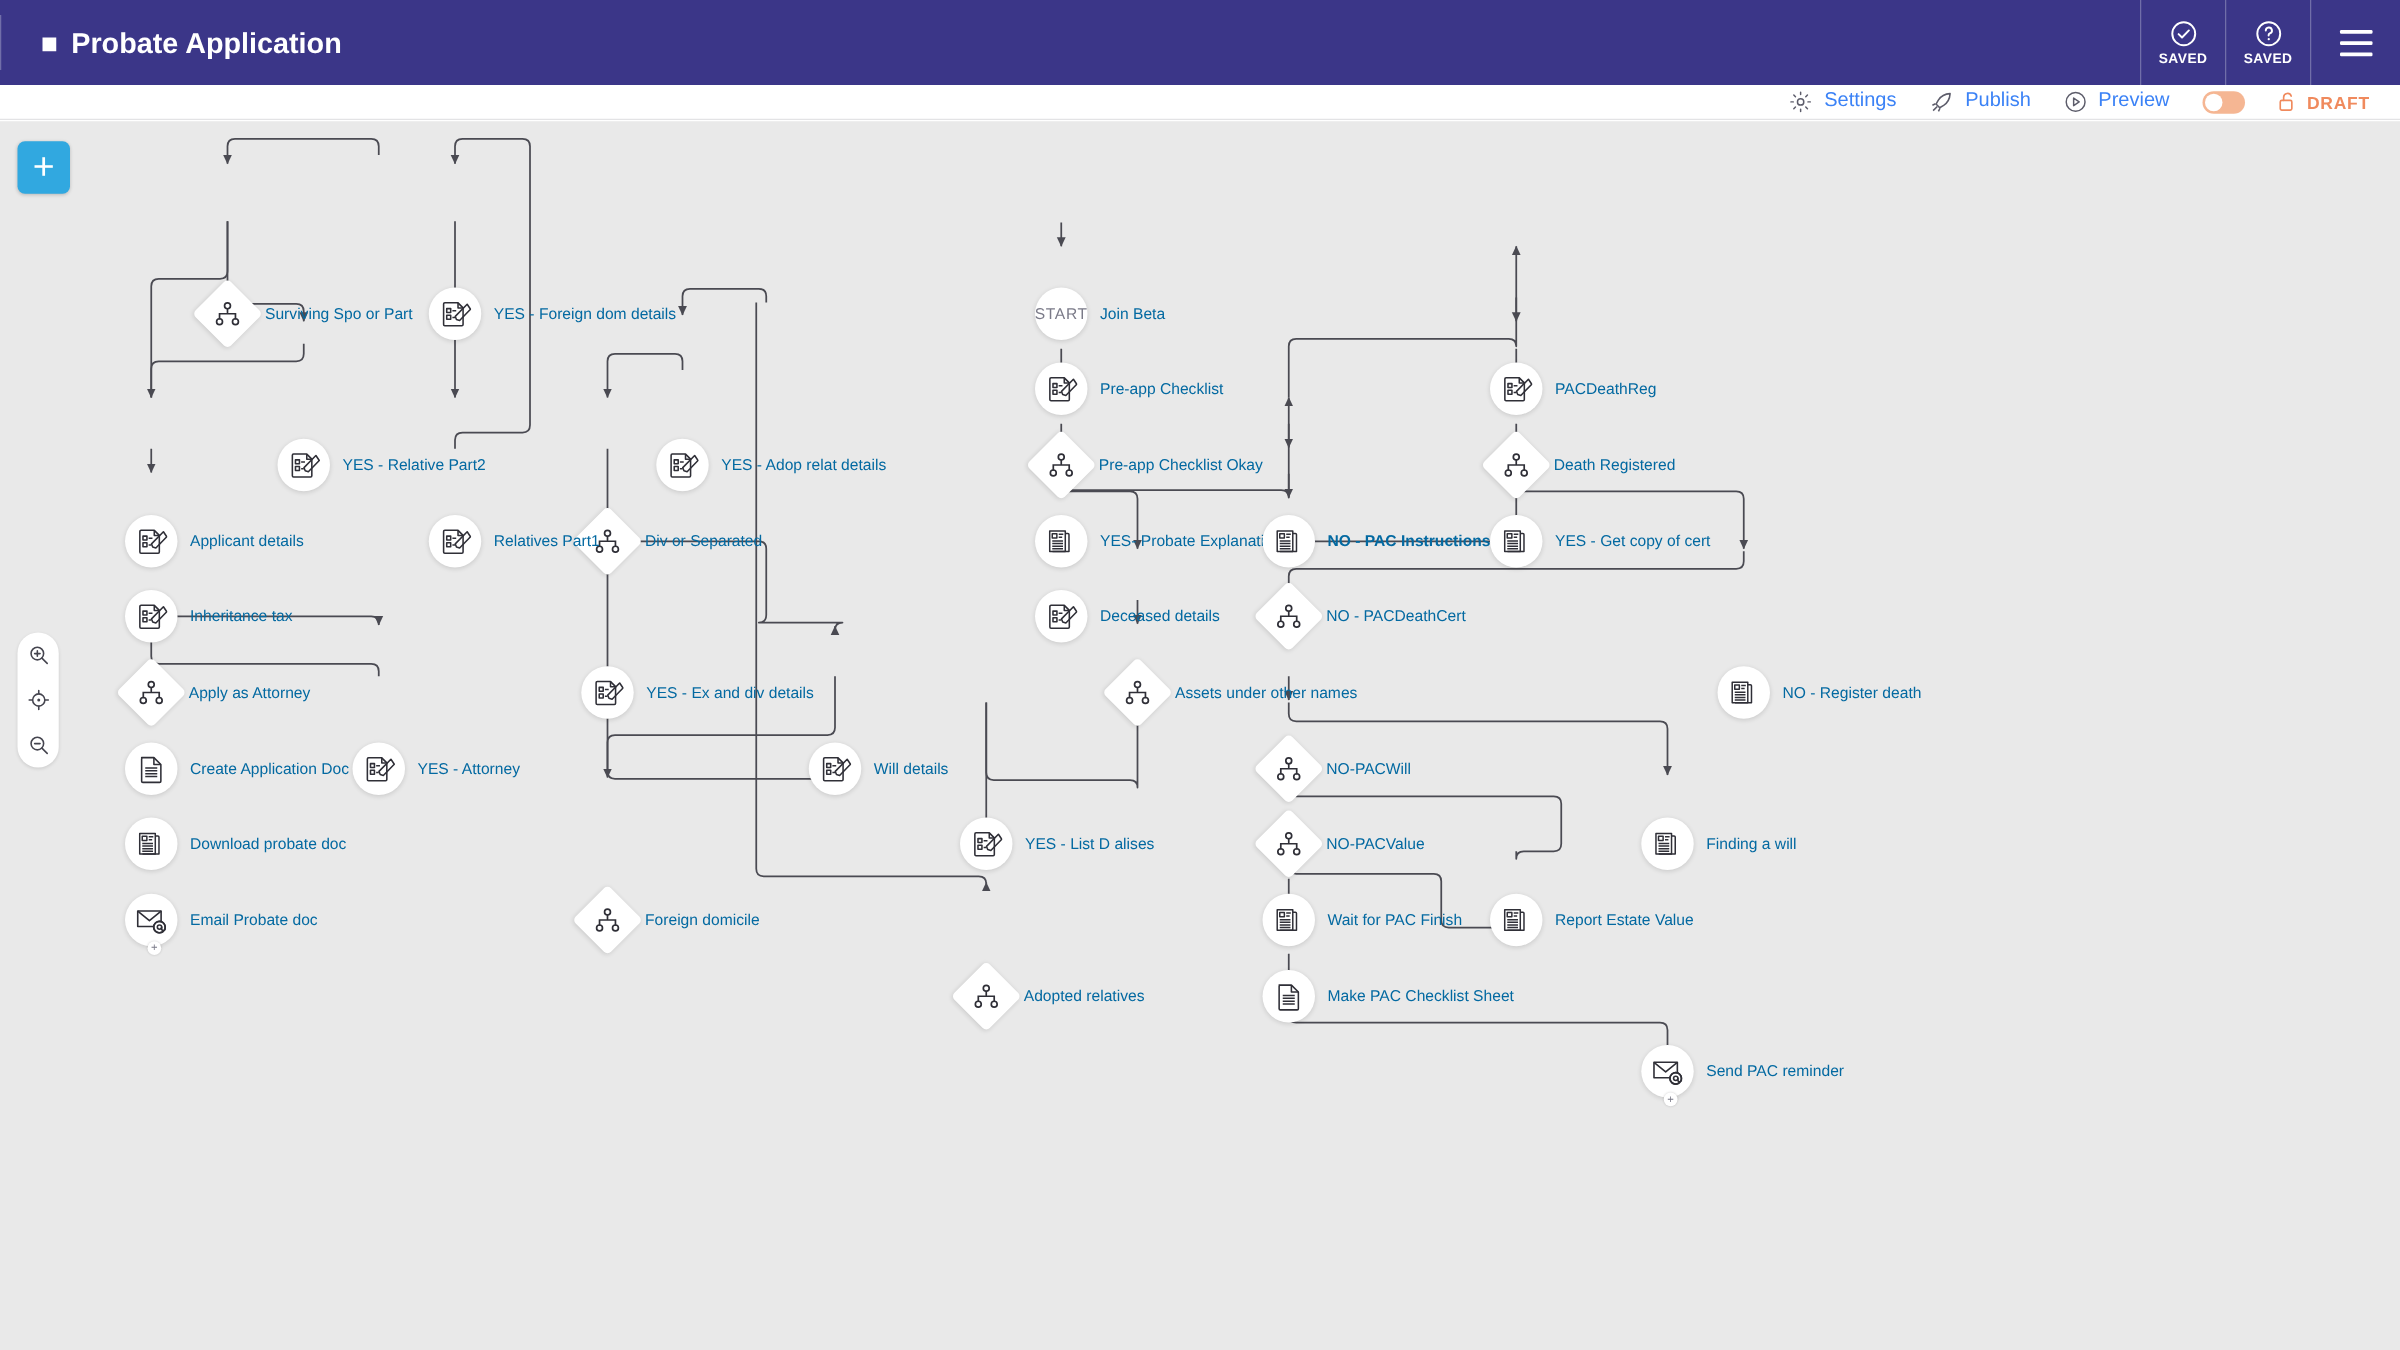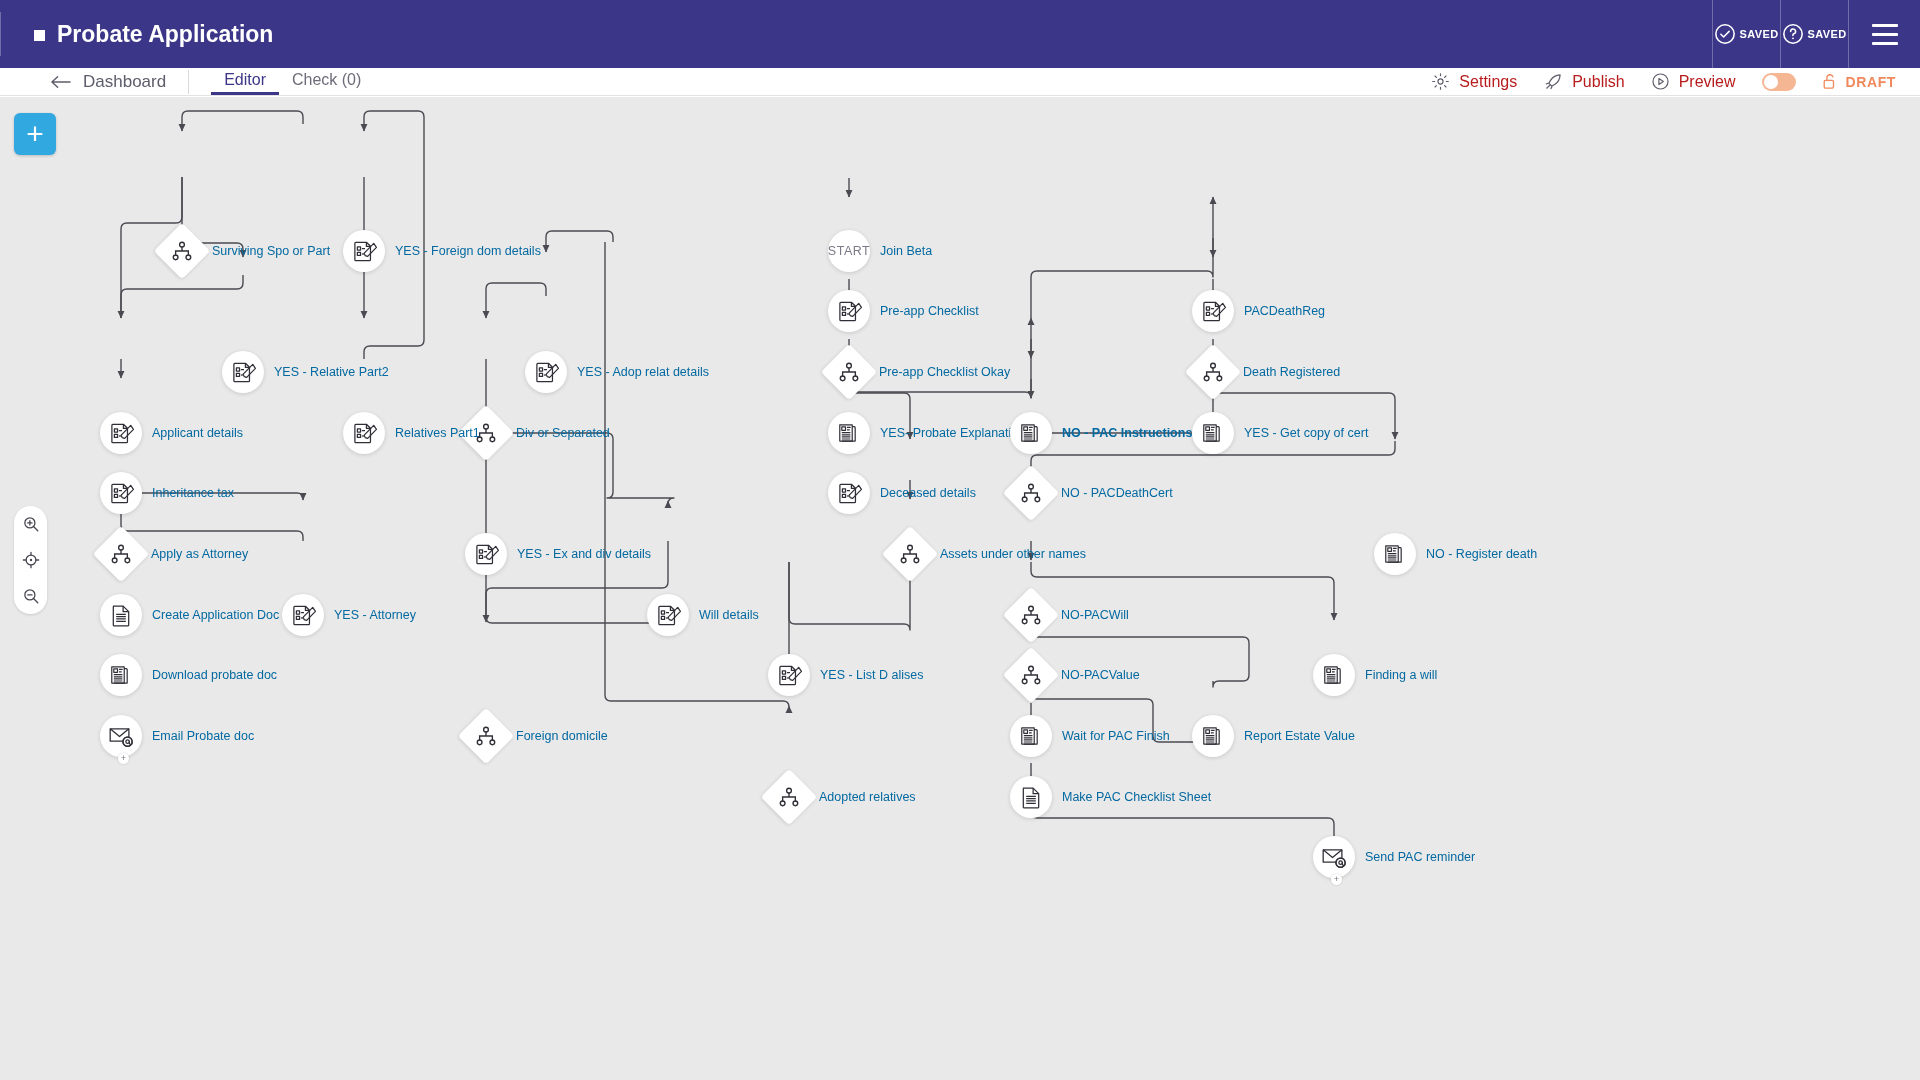--- a/index.html
+++ b/index.html
@@ -21,21 +21,21 @@
     color: #fff; font-size: 30px; font-weight: bold; letter-spacing: 0.5px;
   }
   .brand-divider { width: 1px; background: rgba(255,255,255,.28); margin: 12px 0; }
   .app-title {
     display: flex; align-items: center; gap: 12px;
     padding-left: 33px; color: #fff; font-size: 23px; font-weight: bold;
   }
   .title-square { width: 11px; height: 11px; background: #fff; display: inline-block; position: relative; top: 1px;}
   .topbar-spacer { flex: 1; }
   .tb-item {
-    width: 68px; display: flex; flex-direction: row;
+    width: 68px; display: flex; flex-direction: column;
     align-items: center; justify-content: center; gap: 3px;
     border-left: 1px solid rgba(255,255,255,.28);
     color: #fff;
   }
   .tb-item .lbl { font-size: 11px; font-weight: bold; letter-spacing: .4px; }
   .tb-burger {
     width: 72px; display: flex; align-items: center; justify-content: center;
     border-left: 1px solid rgba(255,255,255,.28);
   }
   .burger-lines { width: 26px; display: flex; flex-direction: column; gap: 6px; }
@@ -54,21 +54,21 @@
   }
   .sub-divider { width: 1px; height: 24px; background: #d8d8dd; }
   .tabs { display: flex; align-items: stretch; height: 100%; margin-left: 22px; }
   .tab {
     padding: 0 13px; display: flex; align-items: center;
     font-size: 16px; color: #6c6c7a; height: 100%;
     border-bottom: 3px solid transparent;
   }
   .tab.active { color: #3b3688; border-bottom-color: #3b3688; font-weight: normal; }
   .sub-right { margin-left: auto; display: flex; align-items: center; gap: 26px; padding-right: 24px; }
-  .sub-btn { display: flex; align-items: center; gap: 9px; color: #b91c1c; font-size: 16px; }
+  .sub-btn { display: flex; gap: 9px; color: #3b82f6; font-size: 16px; }
   .toggle {
     width: 34px; height: 18px; border-radius: 9px; background: #f5b693; position: relative;
   }
   .toggle i { position: absolute; left: 2px; top: 2px; width: 14px; height: 14px; border-radius: 50%; background: #fff; }
   .draft { display: flex; align-items: center; gap: 8px; color: #f08a5d; font-size: 14px; font-weight: bold; letter-spacing: .6px; }
 
   
   .canvas {
     position: absolute; left: 0; top: 97px; width: 1920px; height: 983px;
     background: #e9e9e9; overflow: hidden;
@@ -156,35 +156,20 @@
   <div class="tb-burger">
     <span class="burger-lines">
         <i></i>
         <i></i>
         <i></i>
       </span>
   </div>
 </div>
 
 <div class="subbar">
-  <div class="sub-left">
-    <div class="dash-link">
-      <span>
-        <svg class="ico" width="21" height="14" viewBox="0 0 22 14" fill="none" stroke="#5d5d6b" stroke-width="1.5" stroke-linecap="round" stroke-linejoin="round">
-          <path d="M21 7H2M8 1.5L2 7l6 5.5"></path>
-        </svg>
-      </span>
-      <span>Dashboard</span>
-    </div>
-    <div class="sub-divider"></div>
-    <div class="tabs">
-      <div class="tab active">Editor</div>
-      <div class="tab">Check (0)</div>
-    </div>
-  </div>
 
   <div class="sub-right">
     <div class="sub-btn">
       <span>
         <svg class="ico" width="19" height="19" viewBox="0 0 24 24" fill="none" stroke="#5d5d6b" stroke-width="1.5">
           <circle cx="12" cy="12" r="3.2"></circle>
           <path d="M12 2.2v2.4M12 19.4v2.4M21.8 12h-2.4M4.6 12H2.2M18.9 5.1l-1.7 1.7M6.8 17.2l-1.7 1.7M18.9 18.9l-1.7-1.7M6.8 6.8L5.1 5.1" stroke-linecap="round"></path>
         </svg>
       </span>
       <span>Settings</span>

